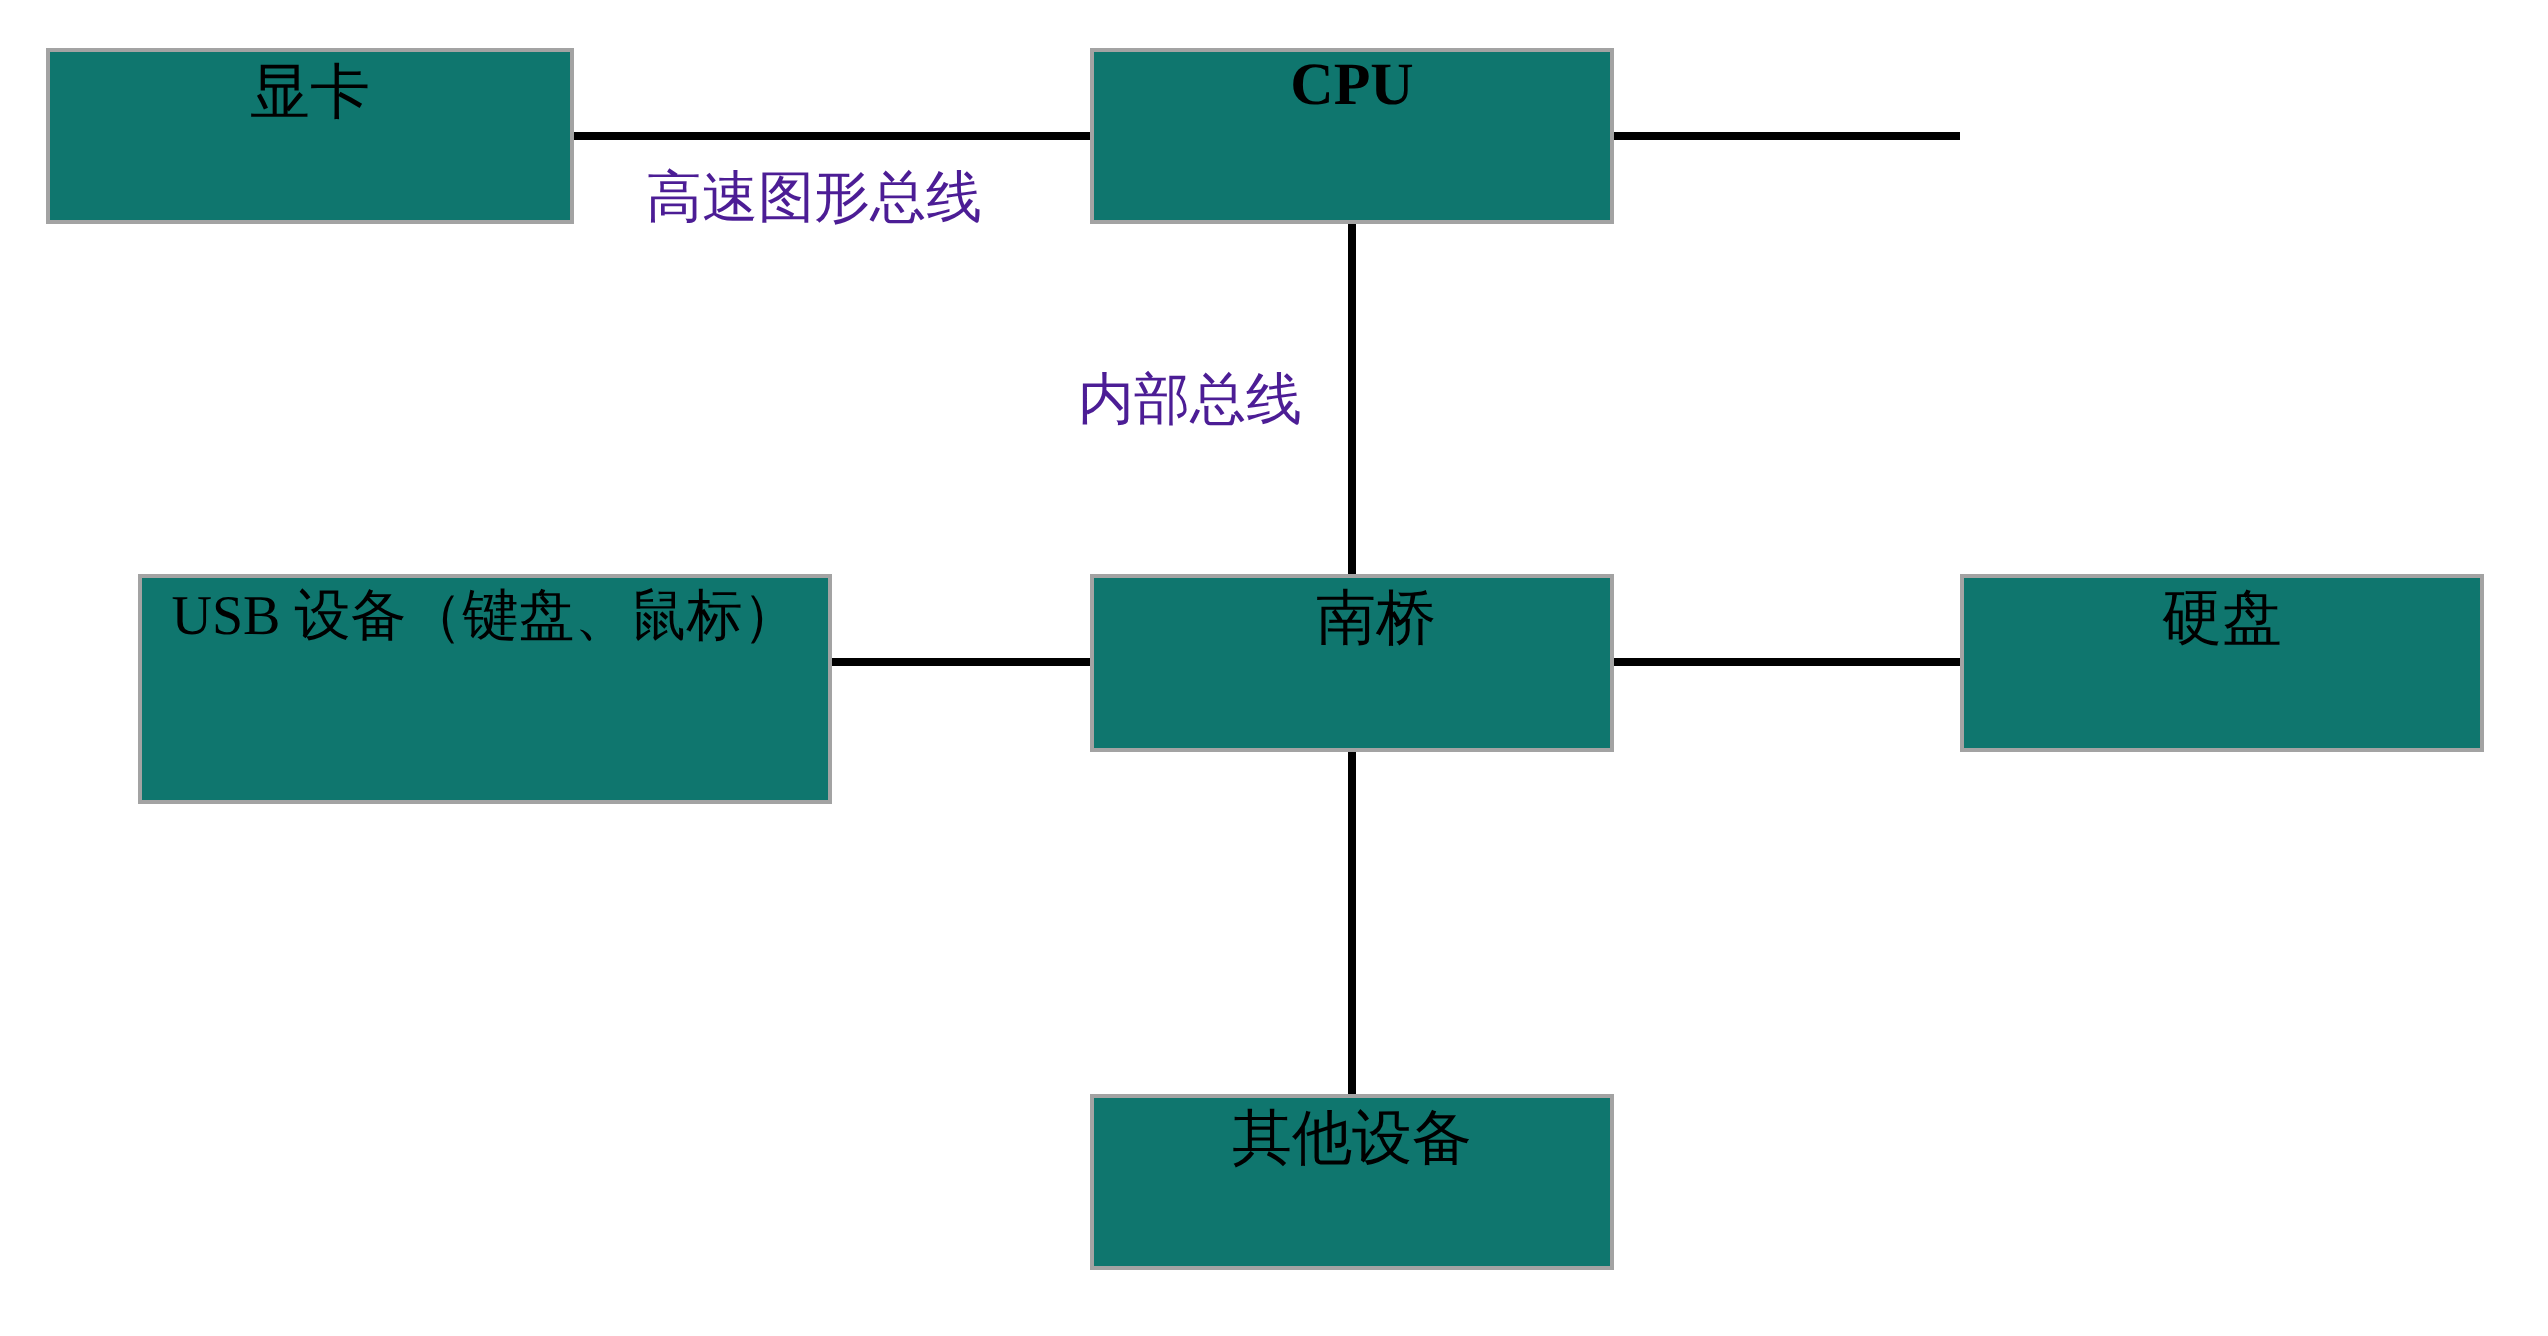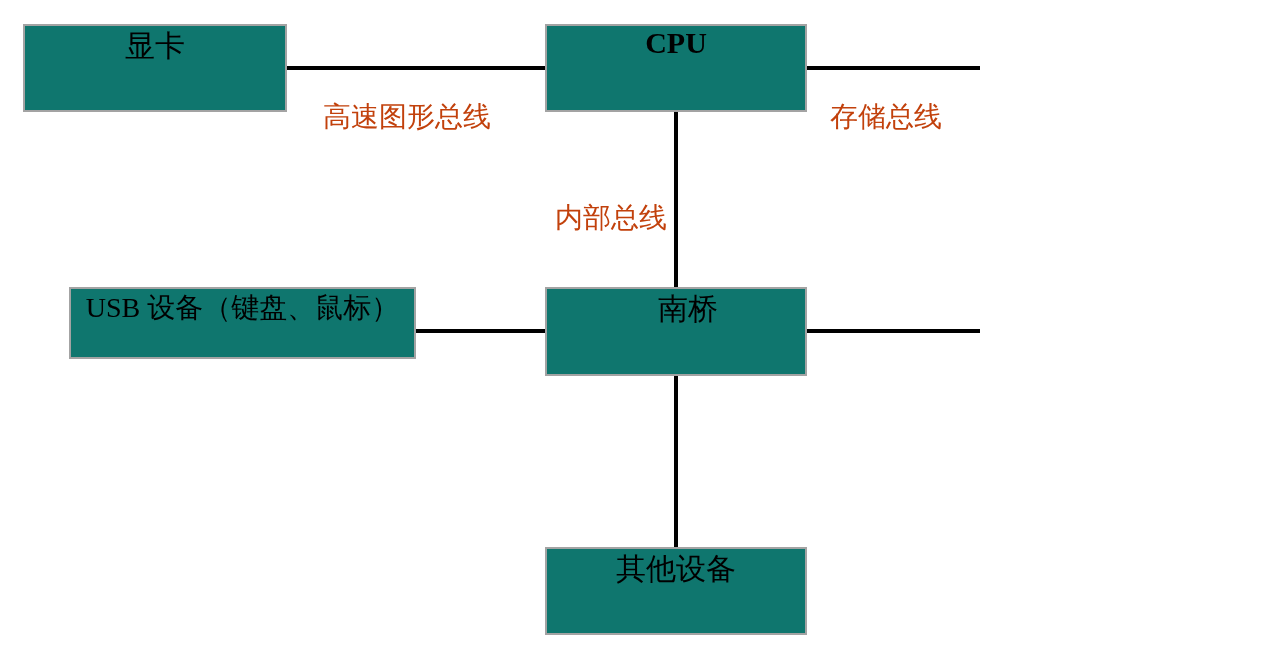--- a/index.html
+++ b/index.html
@@ -29,44 +29,43 @@
     z-index: 2;
   }
   .edge {
     position: absolute;
     background: #000000;
     z-index: 1;
   }
   .bus-label {
     position: absolute;
     font-size: 28px;
-    color: #c2410c;
+    color: #4c1d95;
     white-space: nowrap;
     z-index: 3;
-    margin-top: 18px;
   }
   
   #node-gpu        { left: 23px;  top: 24px;  width: 264px; height: 88px; }
   #node-cpu        { left: 545px; top: 24px;  width: 262px; height: 88px; font-weight: bold; }
   #node-mem        { left: 980px; top: 24px;  width: 262px; height: 88px; }
-  #node-usb        { left: 69px;  top: 287px; width: 347px; height: 72px; font-size: 28px; }
+  #node-usb        { left: 69px;  top: 287px; width: 347px; height: 115px; font-size: 28px; }
   #node-sb         { left: 545px; top: 287px; width: 262px; height: 89px; padding-left: 24px; }
   #node-hdd        { left: 980px; top: 287px; width: 262px; height: 89px; }
   #node-other      { left: 545px; top: 547px; width: 262px; height: 88px; }
   
   #edge-gpu-cpu    { left: 287px; top: 66px;  width: 258px; height: 4px; }
   #edge-cpu-mem    { left: 807px; top: 66px;  width: 173px; height: 4px; }
   #edge-cpu-sb     { left: 674px; top: 112px; width: 4px;   height: 175px; }
   #edge-usb-sb     { left: 416px; top: 329px; width: 129px; height: 4px; }
   #edge-sb-hdd     { left: 807px; top: 329px; width: 173px; height: 4px; }
   #edge-sb-other   { left: 674px; top: 376px; width: 4px;   height: 171px; }
   
   #label-graphics-bus { left: 323px; top: 80px; }
   #label-memory-bus   { left: 830px; top: 80px; }
-  #label-internal-bus { left: 555px; top: 181px; }
+  #label-internal-bus { left: 539px; top: 181px; }
 </style>
 </head>
 <body>
 
 <div id="canvas">
 
   <div class="edge" id="edge-gpu-cpu"></div>
   <div class="edge" id="edge-cpu-mem"></div>
   <div class="edge" id="edge-cpu-sb"></div>
   <div class="edge" id="edge-usb-sb"></div>
@@ -78,21 +77,23 @@
   </div>
   <div class="node" id="node-cpu">
     <span>CPU</span>
   </div>
   <div class="node" id="node-usb">
     <span>USB 设备（键盘、鼠标）</span>
   </div>
   <div class="node" id="node-sb">
     <span>南桥</span>
   </div>
+  <div class="node" id="node-hdd">
+    <span>硬盘</span>
+  </div>
   <div class="node" id="node-other">
     <span>其他设备</span>
   </div>
 
   <div class="bus-label" id="label-graphics-bus">高速图形总线</div>
-  <div class="bus-label" id="label-memory-bus">存储总线</div>
   <div class="bus-label" id="label-internal-bus">内部总线</div>
 
 </div>
 
 </body></html>

